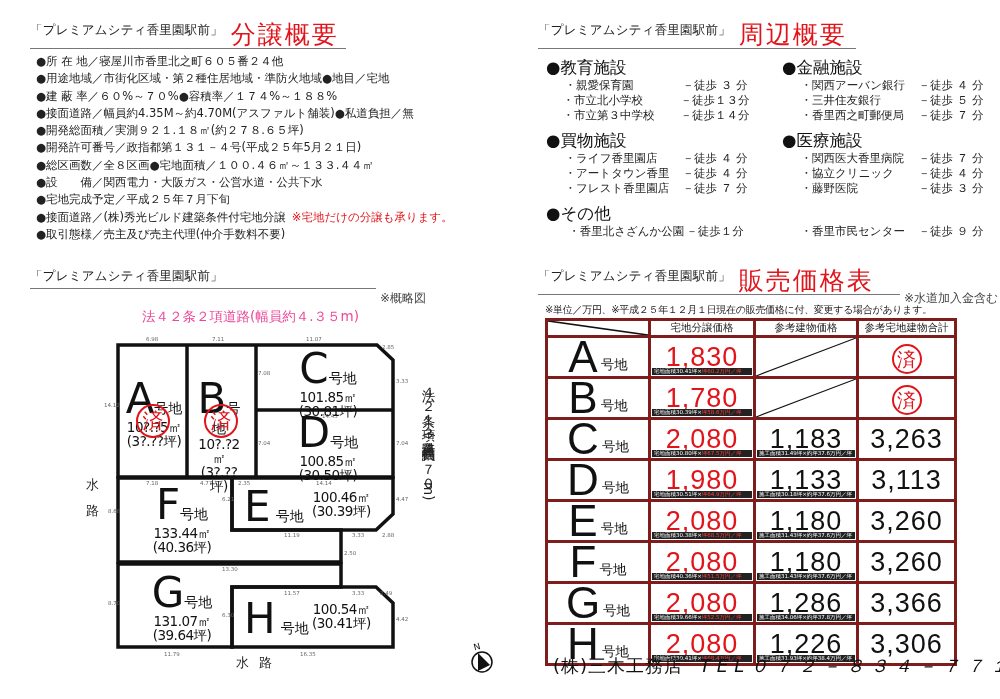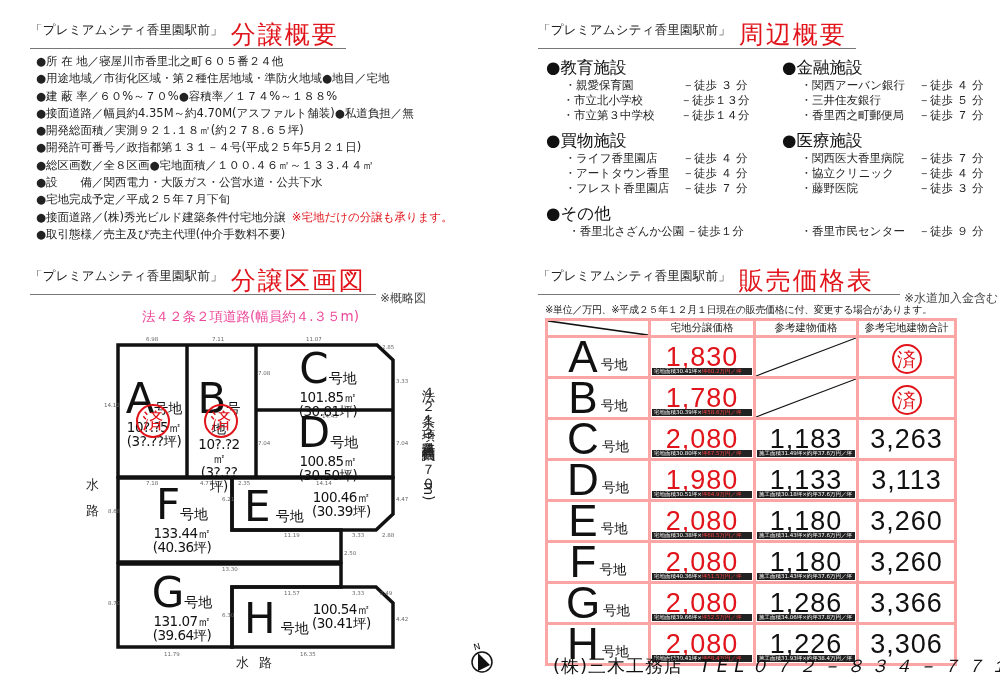--- a/index.html
+++ b/index.html
@@ -33,21 +33,21 @@
   .stamp { position: absolute; width: 34px; height: 34px; border: 2px solid #e0141a; border-radius: 50%; color: #e0141a; font-size: 21px; line-height: 30px; text-align: center; }
   .dim { position: absolute; font-size: 5.5px; color: #666; }
   .road-top { position: absolute; left: 142px; top: 8px; font-size: 13.5px; color: #ec4899; }
   .road-right { position: absolute; left: 420px; top: 78px; width: 16px; font-size: 13.5px; line-height: 15.6px; writing-mode: vertical-rl; color: #222; letter-spacing: 0px; }
   .waterway-left { position: absolute; left: 86px; top: 172px; font-size: 13px; line-height: 26px; width: 14px; color: #222; }
   .waterway-bottom { position: absolute; left: 236px; top: 354px; font-size: 13px; color: #222; letter-spacing: 10px; }
 
   
   .price-note-top { position: absolute; left: 545px; top: 303px; font-size: 10px; color: #222; white-space: nowrap; letter-spacing: -0.3px; }
   table.price { position: absolute; left: 545px; top: 318px; width: 412px; border-collapse: collapse; }
-  table.price th, table.price td { border: 3px solid #fca5a5; padding: 0; }
+  table.price th, table.price td { border: 3px solid #7f1d1d; padding: 0; }
   table.price th { height: 16px; font-size: 10.5px; font-weight: normal; color: #222; background: #fff; }
   table.price td { height: 40px; position: relative; }
   .col-lot { width: 103px; }
   .col-land { width: 105px; }
   .col-bld { width: 103px; }
   .lot-cell { display: flex; align-items: flex-end; justify-content: center; }
   .lot-cell .big { font-size: 44px; line-height: 38px; font-family: "Liberation Sans", sans-serif; }
   .lot-cell .gochi { font-size: 13.5px; margin-left: 3px; margin-bottom: 2px; }
   .price-cell { text-align: center; }
   .price-cell .val { display: block; font-size: 27px; line-height: 30px; letter-spacing: 1px; font-family: "Liberation Sans", sans-serif; }
@@ -155,21 +155,20 @@
 
   <div class="surr-cat" style="margin-top:7px; visibility:hidden;">&nbsp;</div>
   <div class="surr-item">
       <span class="nm">・香里市民センター</span>
       <span class="wk">－徒歩 ９ 分</span>
     </div>
 </div>
 
 <div class="section-title" style="left:30px; top:268px; width:346px;">
   <span class="prefix">「プレミアムシティ香里園駅前」</span>
-  <span class="main">分譲区画図</span>
 </div>
 <div class="section-note" style="left:380px; top:290px;">※概略図</div>
 
 <div class="plan">
   <div class="road-top">法４２条２項道路(幅員約４.３５m)</div>
   <svg width="500" height="399">
     <g fill="none" stroke="#111" stroke-width="3.5" stroke-linejoin="miter">
 
       <path d="M118 45 L377 45 L393 60 L393 177 L118 177 Z"></path>
       <line x1="187" y1="45" x2="187" y2="177"></line>

